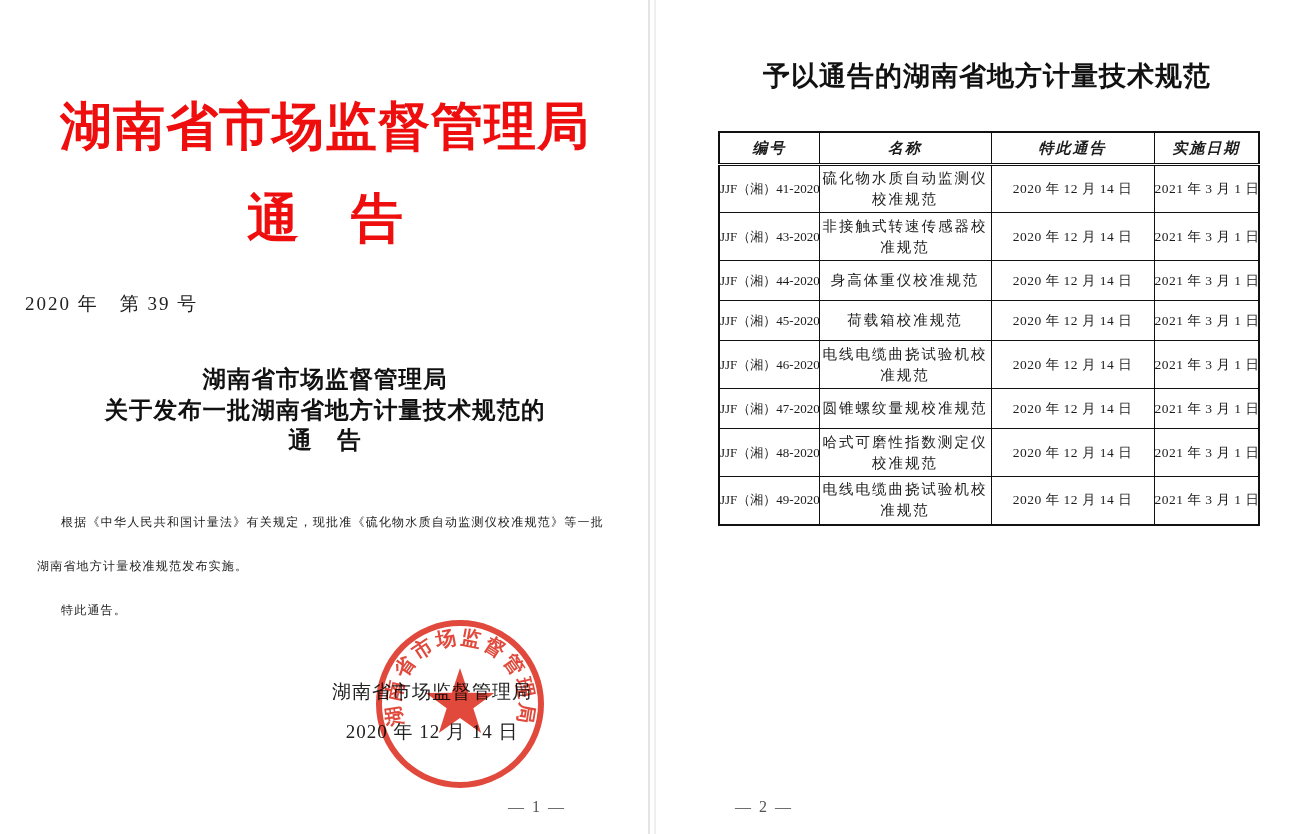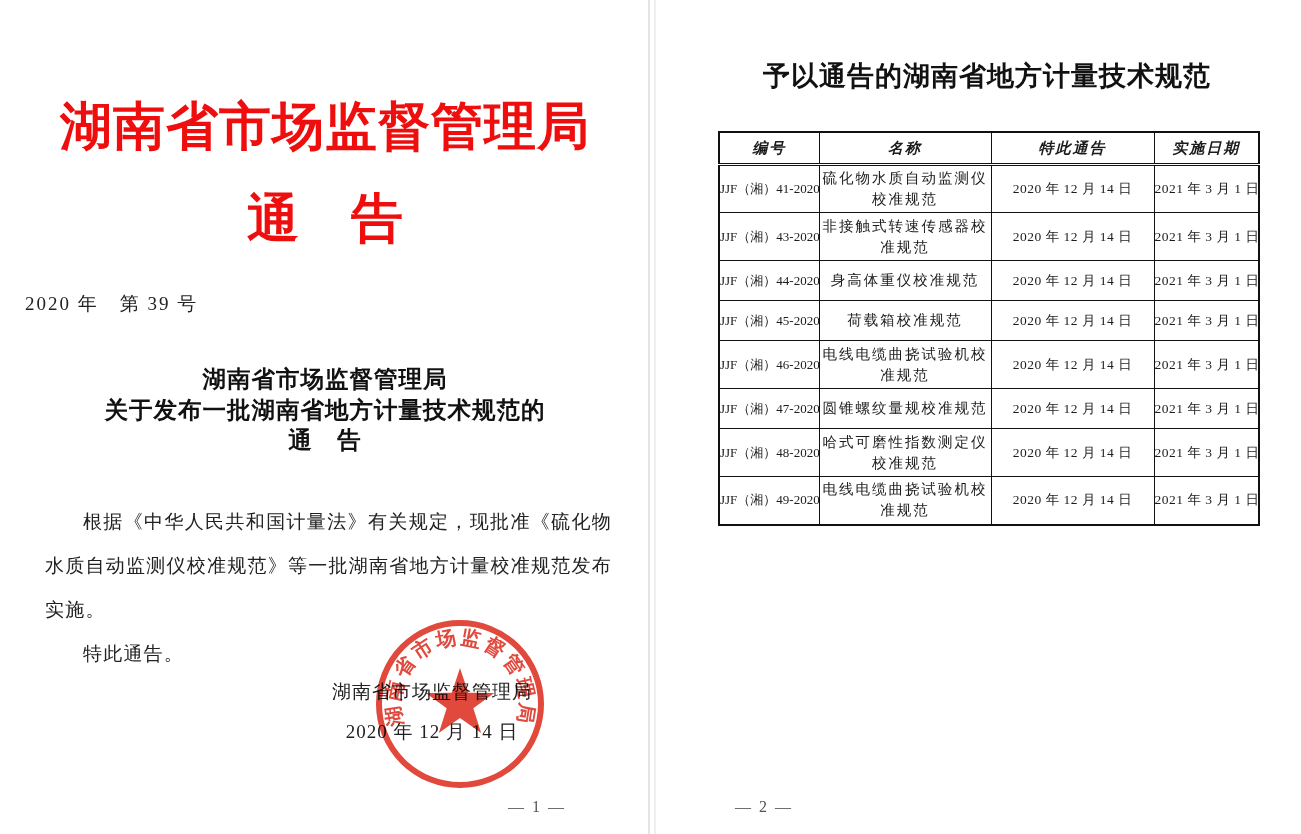--- a/index.html
+++ b/index.html
@@ -23,22 +23,22 @@
   }
   .p1-issue{
     position:absolute;left:25px;top:291px;width:600px;
     font-size:19px;letter-spacing:2px;color:#222;
   }
   .p1-subtitle{
     position:absolute;left:25px;top:364px;width:600px;text-align:center;
     font-size:23.5px;font-weight:bold;line-height:30.5px;letter-spacing:1px;color:#111;
   }
   .p1-body{
-    position:absolute;left:45px;top:500px;width:567px;
-    font-size:19px;line-height:44px;letter-spacing:1.2px;text-align:justify;color:#222;
+    position:absolute;left:37px;top:500px;width:567px;
+    font-size:12px;line-height:44px;letter-spacing:1.2px;text-align:justify;color:#222;
   }
   .p1-body p{margin:0;text-indent:2em;}
   .p1-sig{position:absolute;left:312px;width:240px;text-align:center;font-size:19px;letter-spacing:1px;color:#222;}
   .sig-name{top:679px;}
   .sig-date{top:719px;}
   .seal{
     position:absolute;left:372px;top:616px;width:176px;height:176px;
     opacity:0.9;mix-blend-mode:multiply;
   }
   .pagenum{

